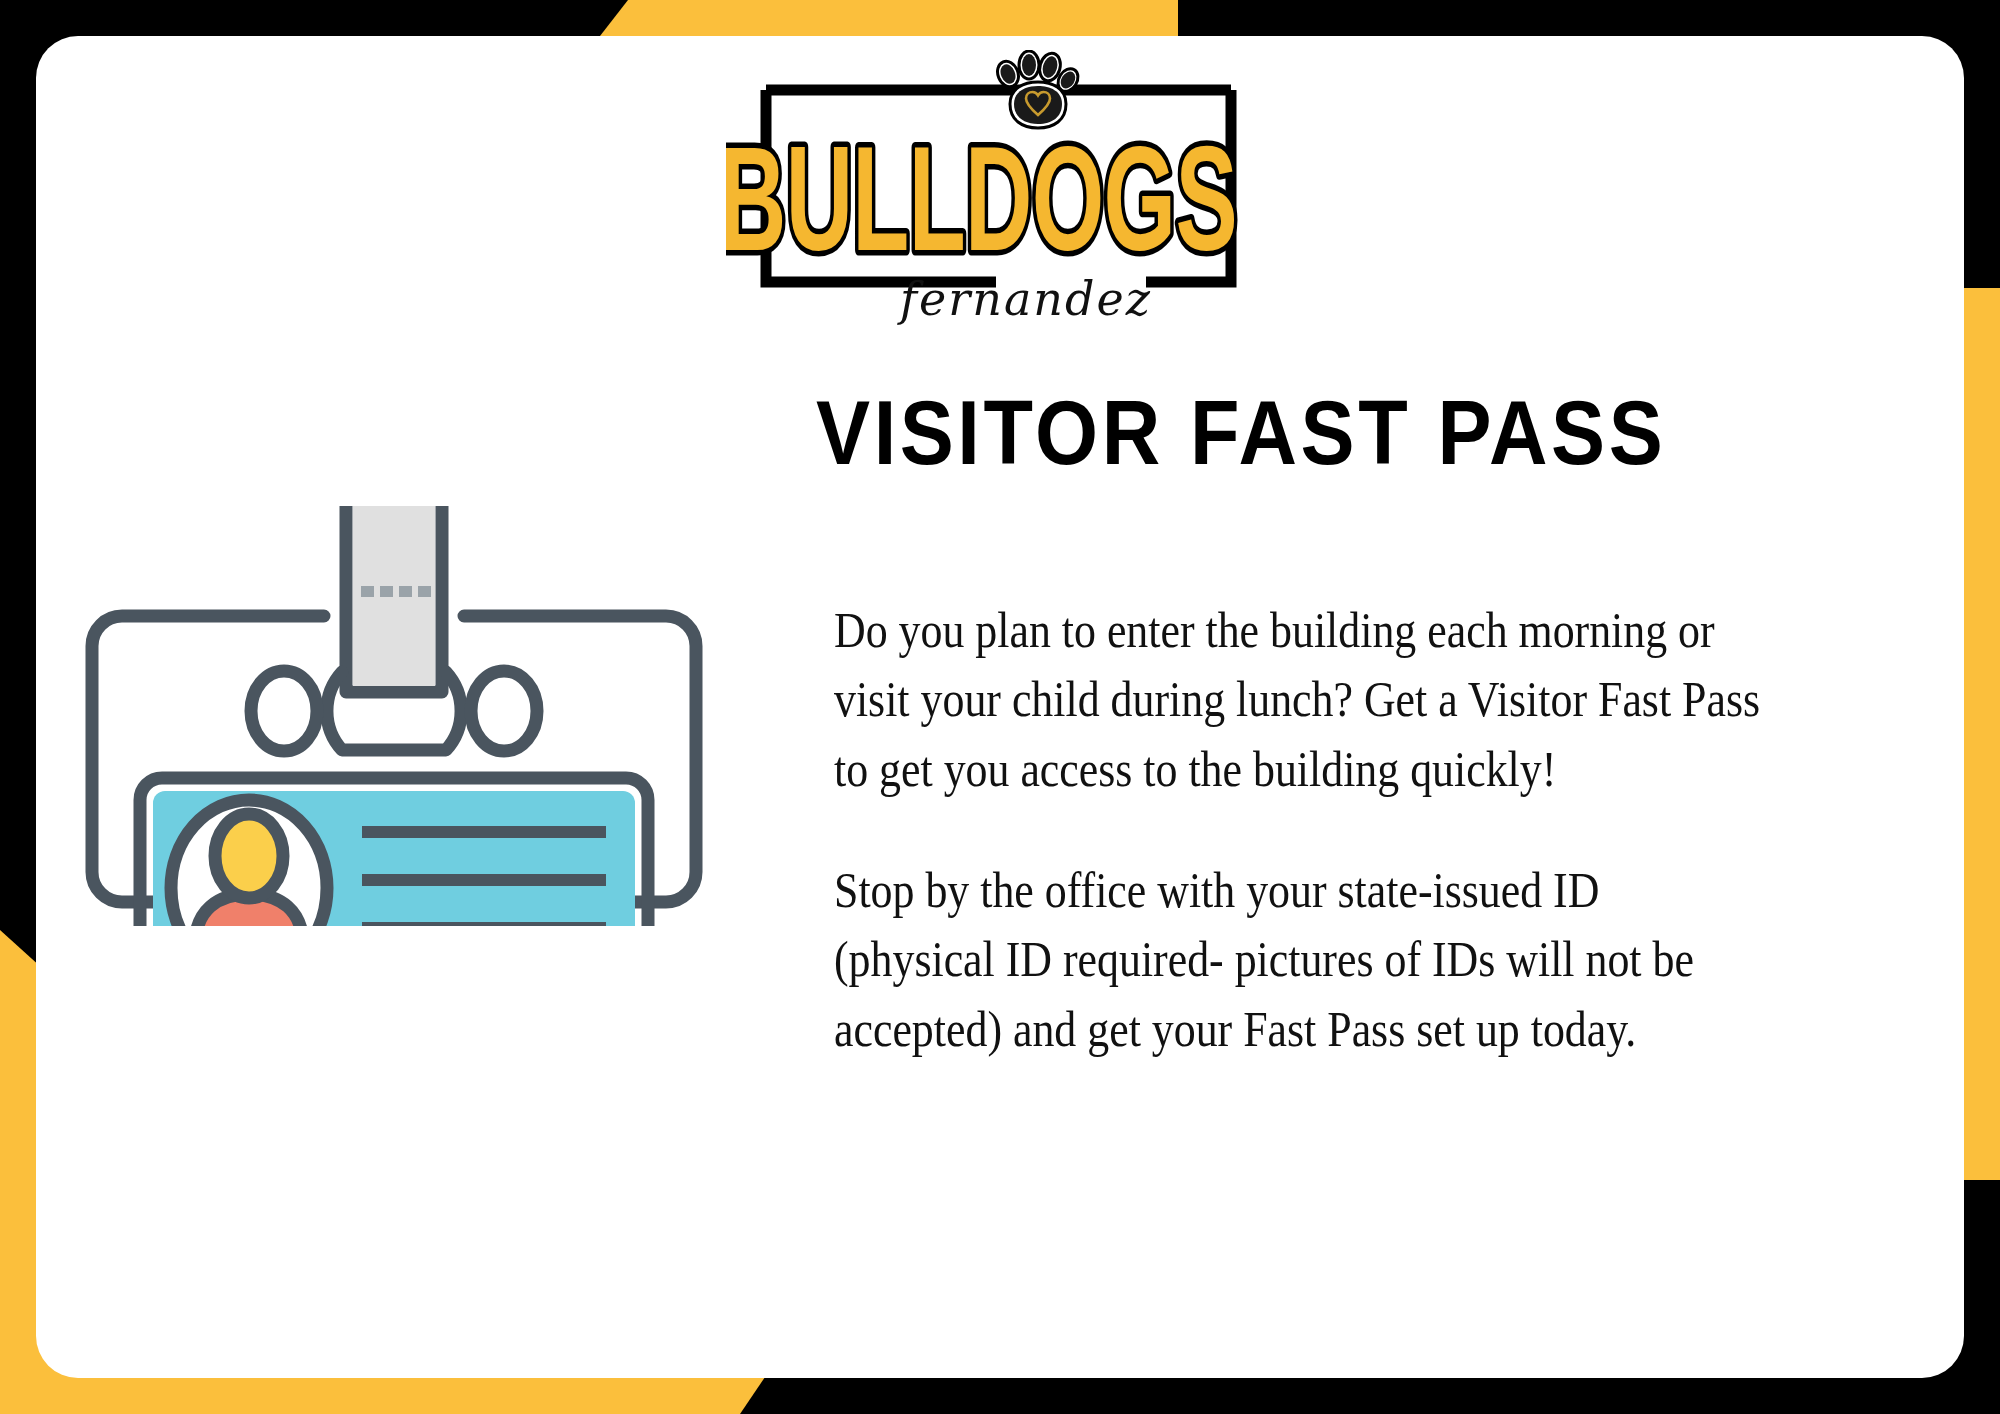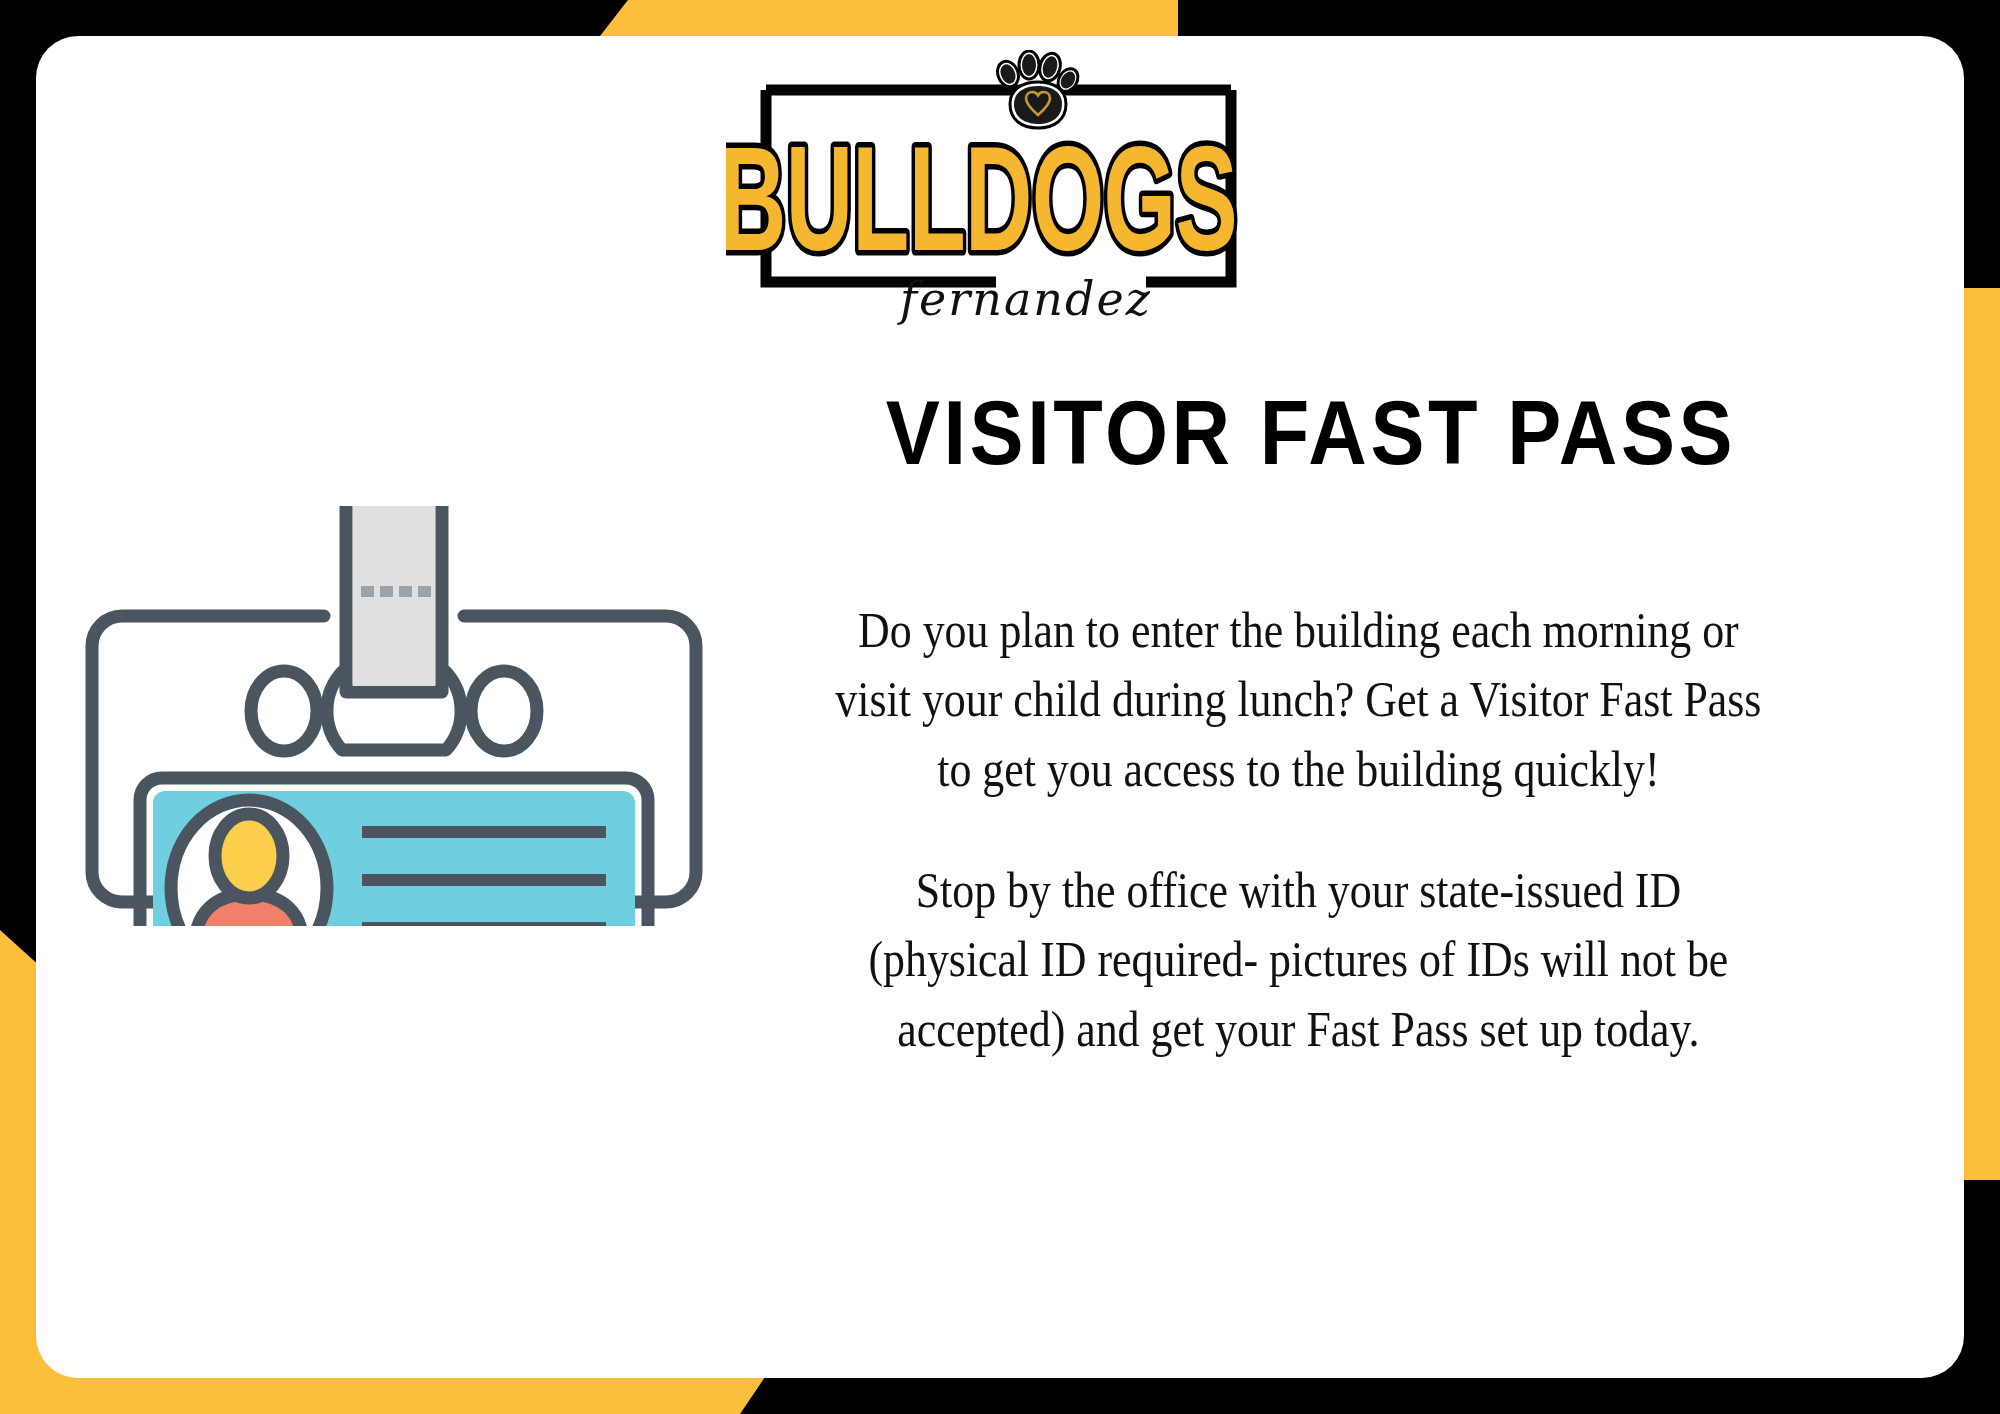--- a/index.html
+++ b/index.html
@@ -15,21 +15,20 @@
 
   
   .card {
     position:absolute;
     left:36px; top:36px;
     width:1928px; height:1342px;
     background:#ffffff;
     border-radius:42px;
     z-index:2;
     overflow:hidden;
-    text-align:center;
   }
 
   
   .logo-block {
     position:absolute;
     left:690px; top:14px;
     width:600px; height:290px;
   }
   .logo-svg { display:block; width:600px; height:290px; }
 

